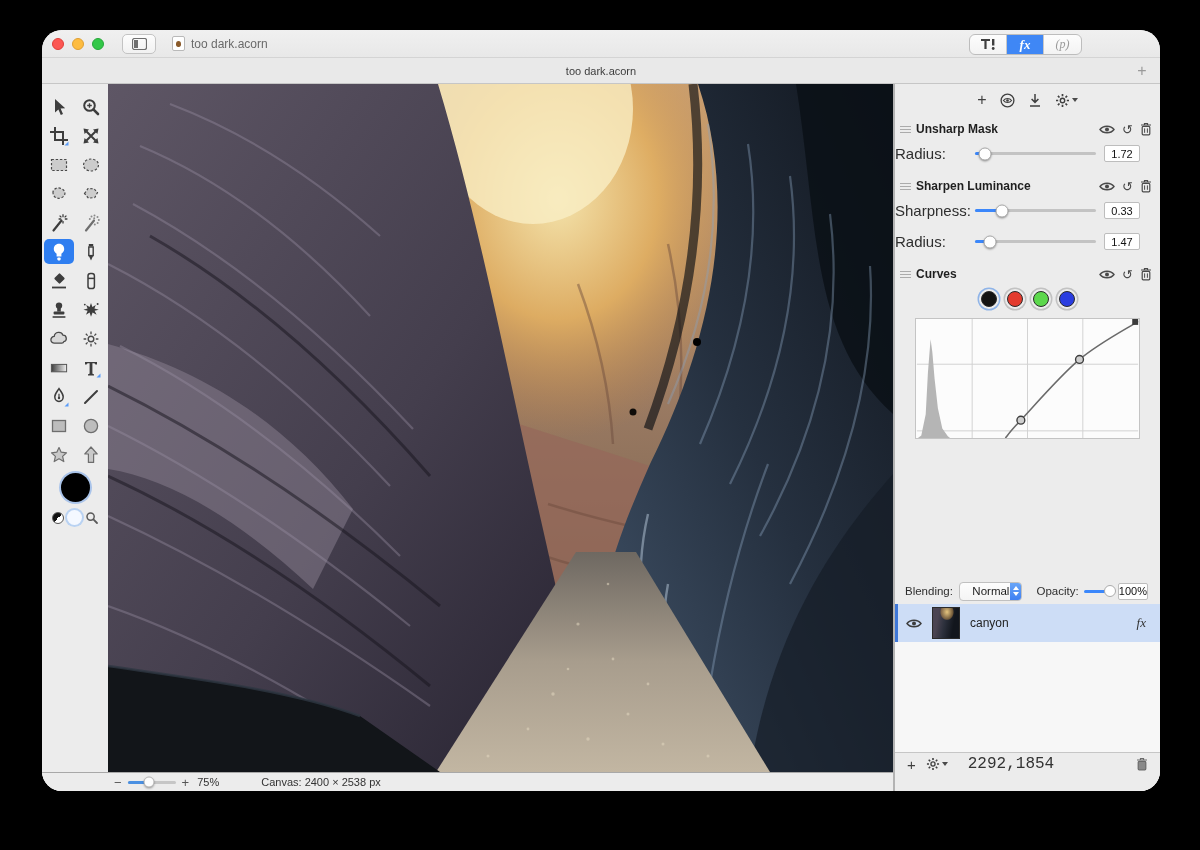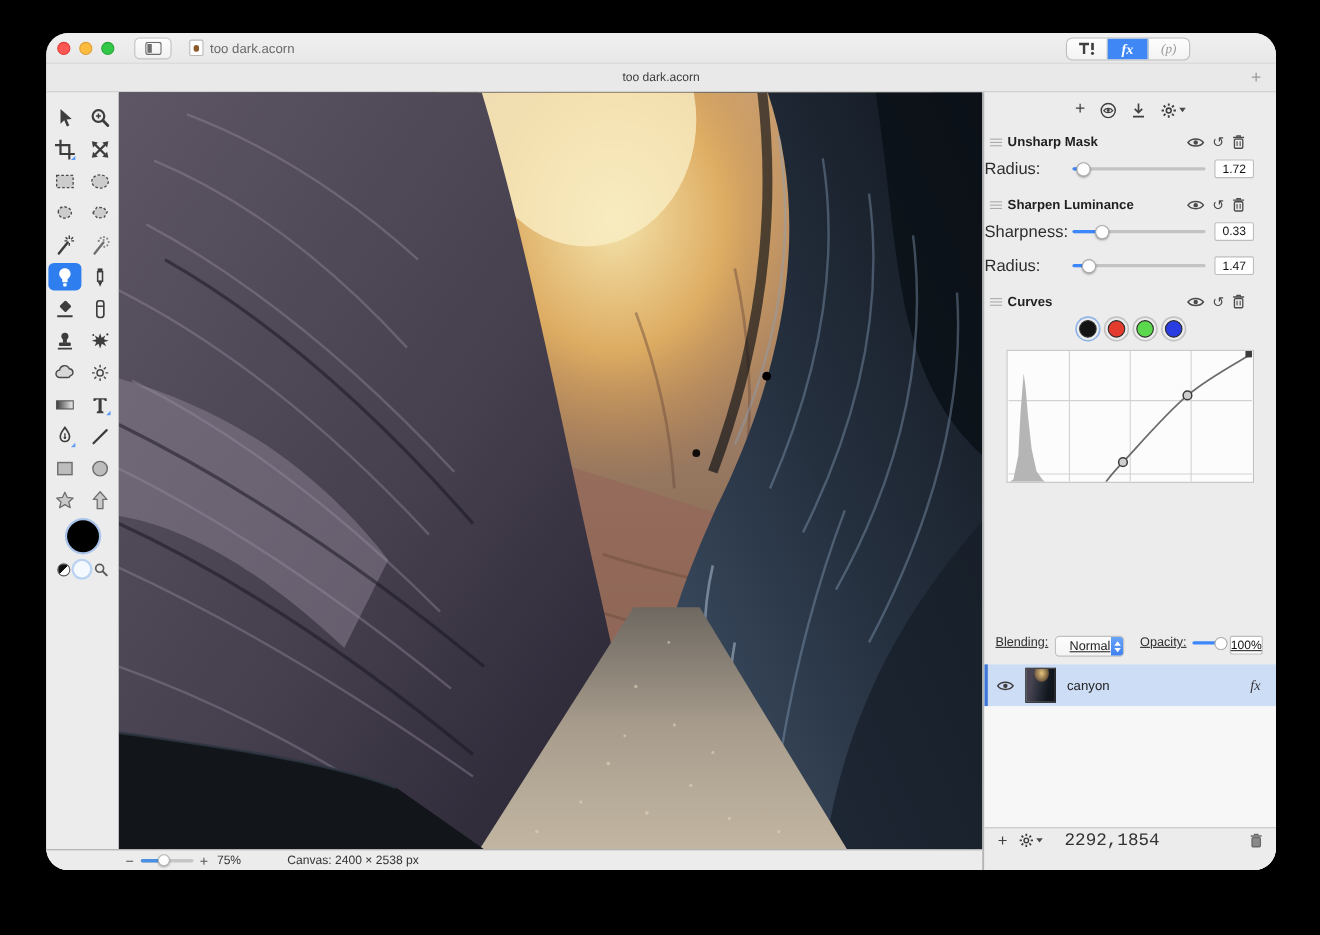--- a/index.html
+++ b/index.html
@@ -63,21 +63,21 @@
   .sb-slider .fill { position:absolute; left:0; top:0; bottom:0; width:var(--pct,45%); background:#4a90e2; border-radius:2px; }
   .sb-slider .thumb { position:absolute; left:var(--pct,45%); top:50%; transform:translate(-50%,-50%);
     width:11px; height:11px; border-radius:50%; background:#fdfdfd; border:.5px solid #b5b5b5; box-shadow:0 1px 2px rgba(0,0,0,.3); }
   .sb-plus { color:#555; font-size:13px; margin-right:8px; }
   .sb-zoom { margin-right:42px; }
 
   
   .panel-icons { display:flex; align-items:center; justify-content:center; gap:13px; height:24px; margin-top:4px; color:#3f3f3f; }
   .panel-icons .ic { display:flex; align-items:center; }
   .section { margin-top:8px; }
-  .sec-head { display:flex; align-items:center; height:18px; padding:0 28px 0 5px; }
+  .sec-head { display:flex; align-items:center; height:18px; padding:0 8px 0 5px; }
   .drag-handle { width:11px; margin-right:5px; display:flex; flex-direction:column; gap:2px; }
   .drag-handle i { height:1px; background:#ababab; }
   .sec-title { font-size:12px; font-weight:bold; color:#1f1f1f; }
   .sec-icons { margin-left:auto; display:flex; align-items:center; gap:7px; }
   .param-row { display:flex; align-items:center; height:31px; padding-right:20px; }
   .param-label { width:80px; text-align:left; font-size:15px; color:#2e2e2e; padding-right:7px; }
   .slider { position:relative; flex:1; height:13px; }
   .slider .track { position:absolute; left:0; right:0; top:5px; height:3px; background:#c3c3c3; border-radius:2px; }
   .slider .fill { position:absolute; left:0; top:5px; height:3px; width:var(--pct,0%); background:#3b87fb; border-radius:2px; }
   .slider .thumb { position:absolute; left:var(--pct,0%); top:50%; transform:translate(-50%,-50%);
@@ -86,21 +86,21 @@
     font-size:11px; color:#111; display:flex; align-items:center; justify-content:center; }
 
   .channels { display:flex; justify-content:center; gap:10px; margin:8px 0 7px; }
   .chan { width:16px; height:16px; border-radius:50%; border:1px solid #2b2b2b; box-shadow:0 0 0 2px #ececec,0 0 0 3.5px #c2c2c2; }
   .chan.selected { box-shadow:0 0 0 2px #ececec,0 0 0 3.5px #8fb4e8; }
 
   .graph { margin:4px 20px 0; width:225px; height:121px; background:#fcfcfc; border:1px solid #c4c4c4; }
 
   .panel-spacer { flex:1; }
 
-  .blend-row { display:flex; align-items:flex-start; height:26px; padding:0 12px 0 10px; font-size:11.5px; color:#2e2e2e;text-decoration:underline; }
+  .blend-row { display:flex; align-items:center; height:26px; padding:0 12px 0 10px; font-size:11.5px; color:#2e2e2e; }
   .dropdown { display:flex; align-items:center; margin-left:6px; height:19px; border:1px solid #c0c0c0; border-radius:4px;
     background:linear-gradient(#fdfdfd,#f4f4f4); overflow:hidden;padding-left:12px; }
   .dropdown .dd-label { width:52px; text-align:center; font-size:11.5px; color:#1d1d1d; }
   .stepper { width:16px; height:19px; background:linear-gradient(#6aa7f8,#3d7ef2); display:flex; flex-direction:column;
     align-items:center; justify-content:center; gap:2px; }
   .stepper i { width:0; height:0; border-left:3.5px solid transparent; border-right:3.5px solid transparent; }
   .stepper i.up { border-bottom:4px solid #fff; }
   .stepper i.down { border-top:4px solid #fff; }
   .blend-row .op-label { margin-left:14px; }
   .mini-slider { position:relative; width:36px; height:13px; margin-left:5px; }

